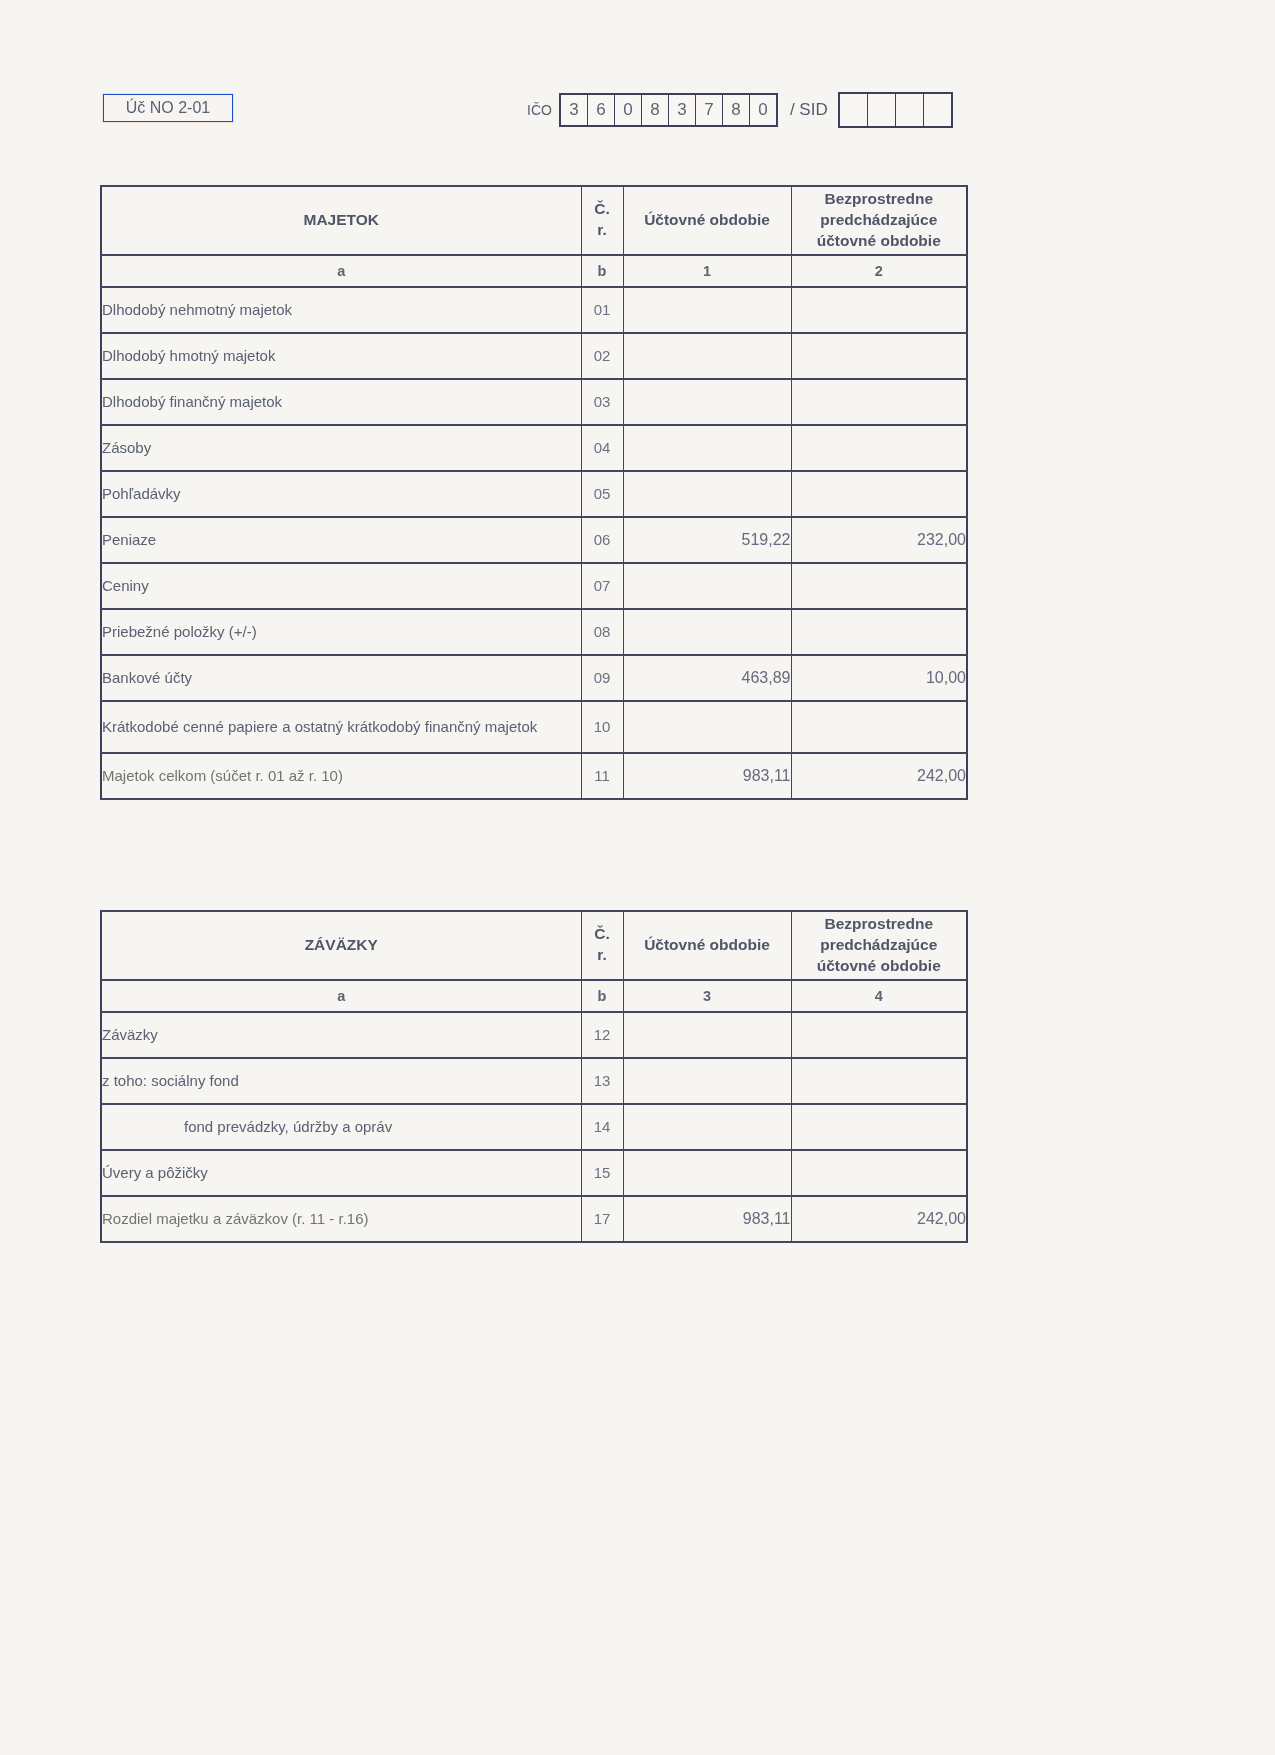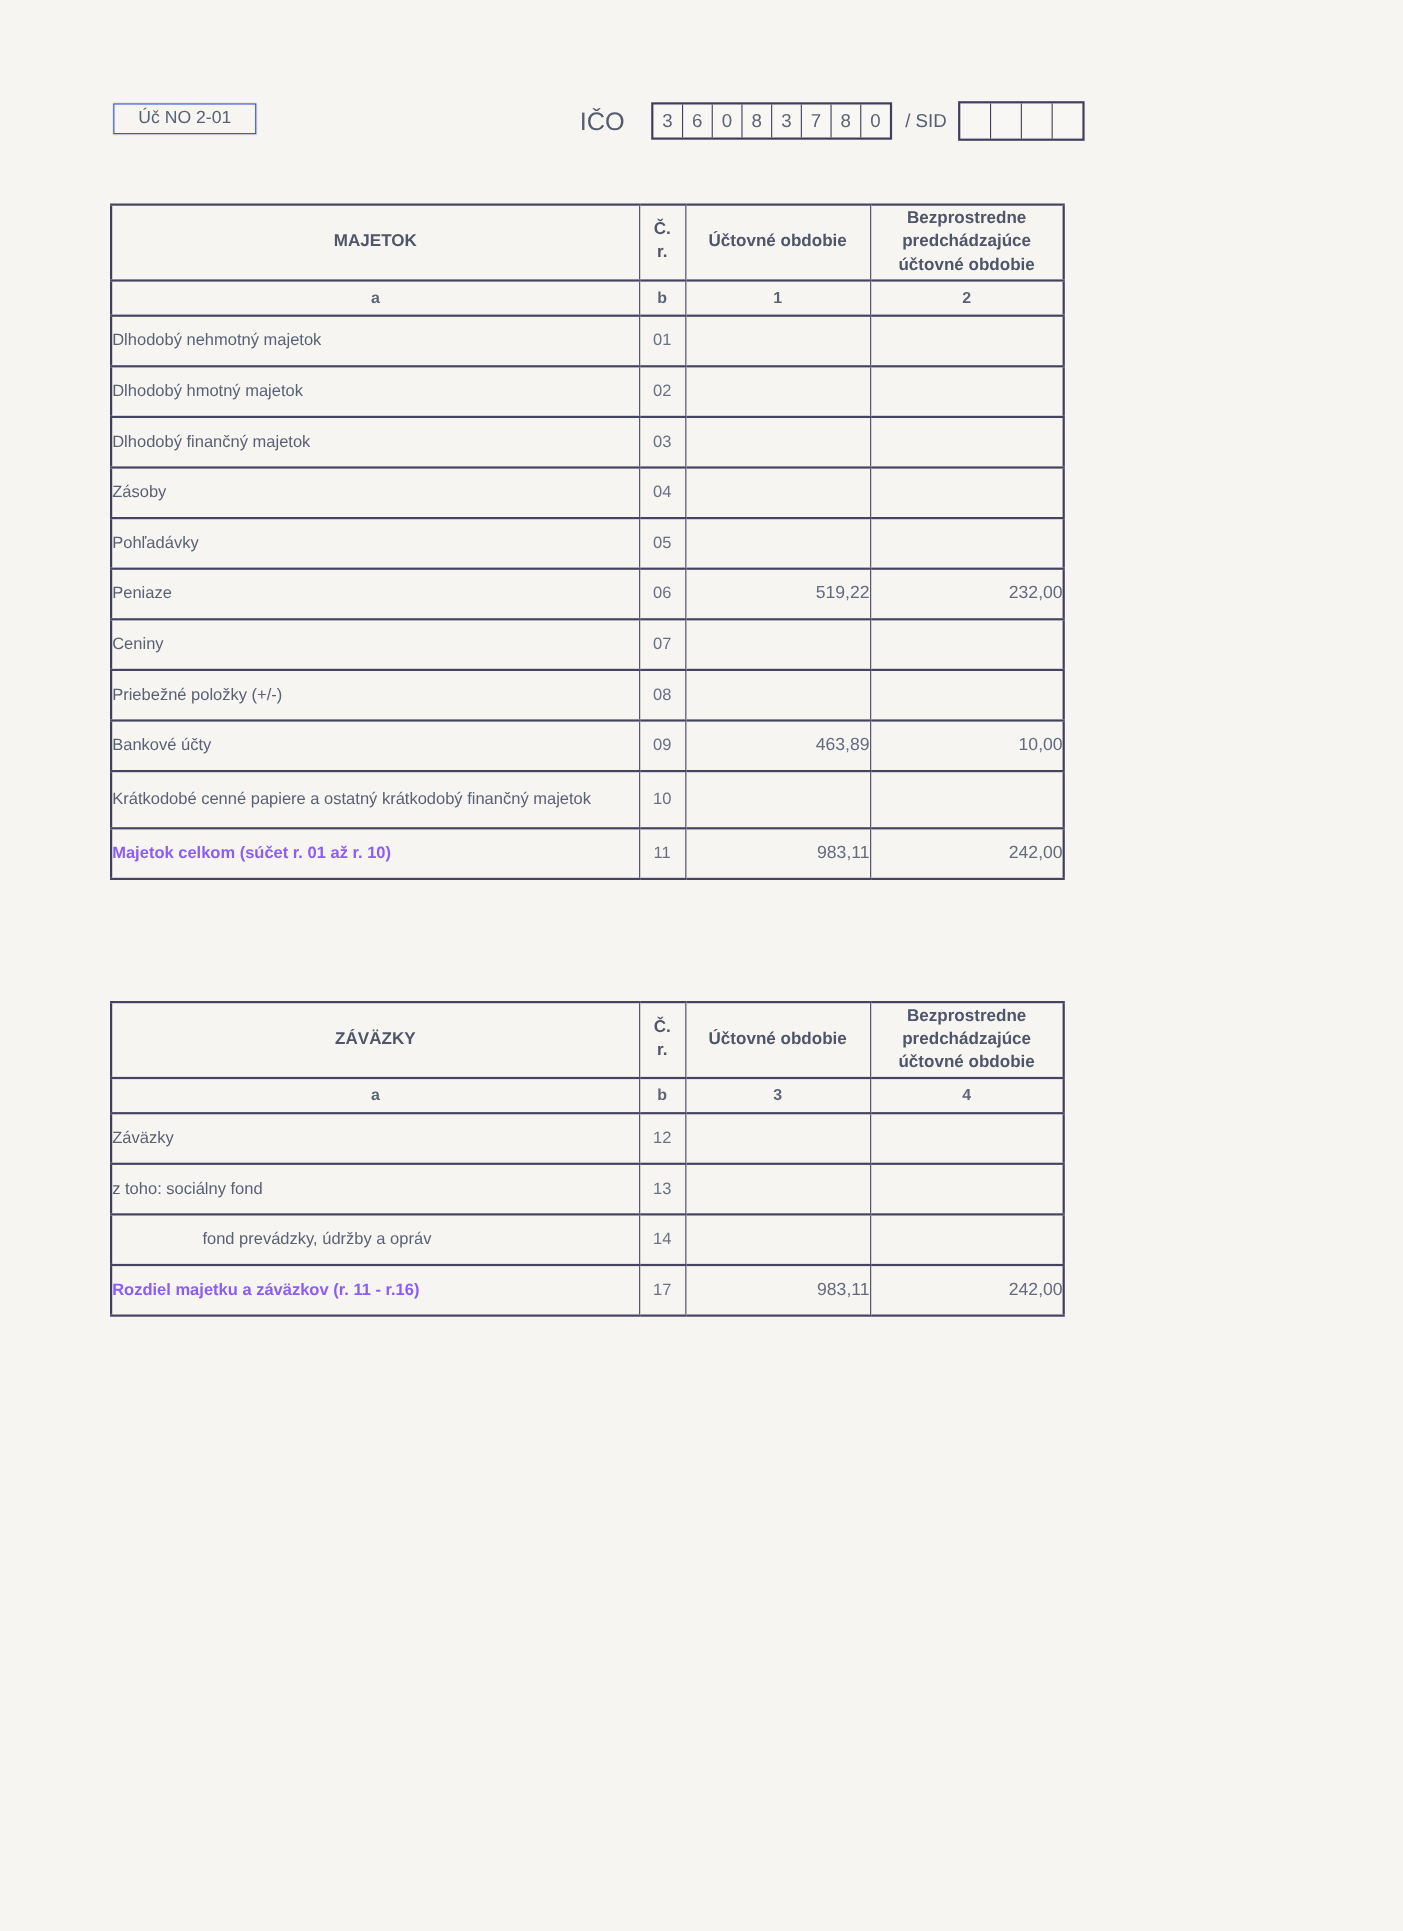--- a/index.html
+++ b/index.html
@@ -19,21 +19,21 @@
     width:128px; height:26px;
     border:1px solid #1d4ed8;
     display:flex; align-items:center; justify-content:center;
     font-size:16px; color:#5a6173;
     box-shadow:0 0 0 1px rgba(200,120,120,.15);
   }
   .ico-group {
     position:absolute; left:527px; top:92px;
     display:flex; align-items:center;
   }
-  .ico-label { font-size:23px; color:#565d6e; margin-right:24px; }
+  .ico-label { font-size:14px; color:#565d6e; margin-right:7px; }
   .digit-row { display:flex; border:2px solid #3f3f5c; background:#f8f7f4; }
   .digit-cell {
     width:26px; height:30px;
     display:flex; align-items:center; justify-content:center;
     font-size:17px; color:#5d6475;
     border-left:1px solid #3f3f5c;
   }
   .digit-cell:first-child { border-left:none; }
   .sid-label { font-size:17px; color:#565d6e; margin:0 10px 0 12px; }
   .sid-box { display:flex; border:2px solid #3f3f5c; background:#f8f7f4; }
@@ -66,21 +66,21 @@
   }
   .data-row { height:46px; }
   .data-row.tall { height:52px; }
   .cell-label {
     font-size:15px; color:#5a6173;
     text-align:left; vertical-align:middle;
     padding:3px 8px 3px 7px;
     line-height:1.3;
   }
   .data-row.indent .cell-label { padding-left:82px;margin-top:30px; }
-  .data-row.bold .cell-label { font-weight:bold; color:#8b5cf6; }
+  .data-row.bold .cell-label { font-weight:normal; color:#737373; }
   .cell-cr {
     font-size:15px; color:#6a7184;
     text-align:center; vertical-align:middle;
   }
   .cell-val {
     font-size:16px; color:#646b7e;
     text-align:right; vertical-align:middle;
     padding-right:11px;
   }
   .footer-page {
@@ -242,20 +242,26 @@
         <td class="cell-cr">13</td>
         <td class="cell-val"></td>
         <td class="cell-val"></td>
       </tr>
       <tr class="data-row indent">
         <td class="cell-label">fond prevádzky, údržby a opráv</td>
         <td class="cell-cr">14</td>
         <td class="cell-val"></td>
         <td class="cell-val"></td>
       </tr>
+      <tr class="data-row">
+        <td class="cell-label">Úvery a pôžičky</td>
+        <td class="cell-cr">15</td>
+        <td class="cell-val"></td>
+        <td class="cell-val"></td>
+      </tr>
       <tr class="data-row bold">
         <td class="cell-label">Rozdiel majetku a záväzkov (r. 11 - r.16)</td>
         <td class="cell-cr">17</td>
         <td class="cell-val">983,11</td>
         <td class="cell-val">242,00</td>
       </tr>
     </tbody>
   </table>
 
   <div class="footer-page">Strana 3</div>

